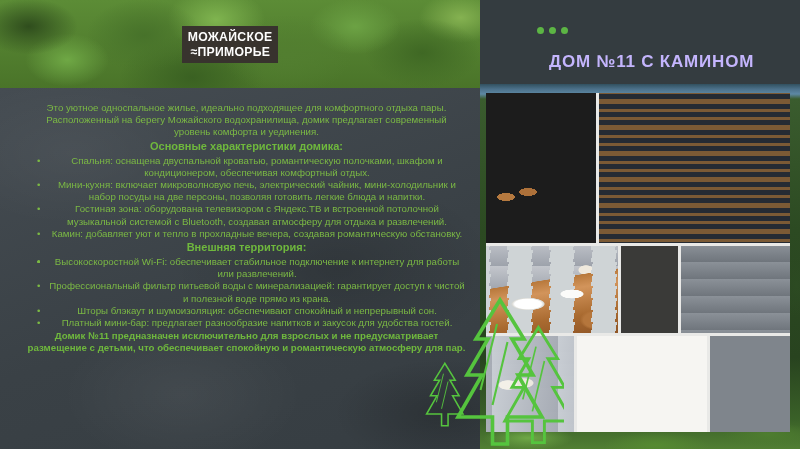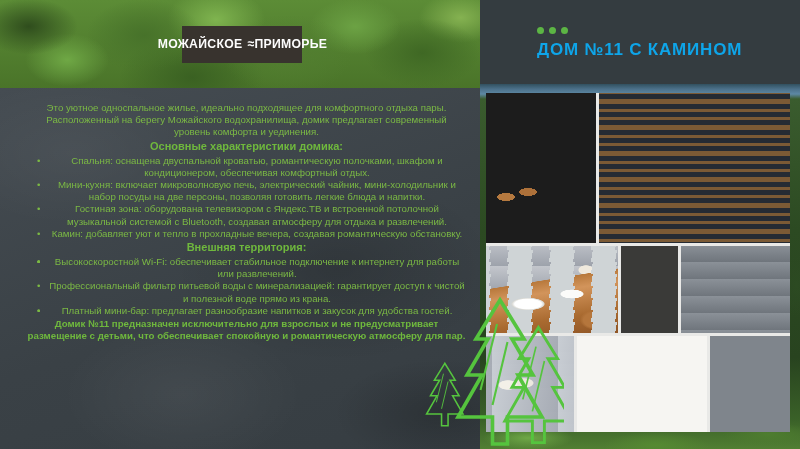--- a/index.html
+++ b/index.html
@@ -12,31 +12,31 @@
       radial-gradient(70px 40px at 6% 30%,#2f4d1d 0%,rgba(0,0,0,0) 70%),
       radial-gradient(60px 38px at 14% 68%,#6fa845 0%,rgba(0,0,0,0) 70%),
       radial-gradient(80px 50px at 30% 40%,#47722a 0%,rgba(0,0,0,0) 72%),
       radial-gradient(70px 45px at 45% 22%,#7fb44f 0%,rgba(0,0,0,0) 70%),
       radial-gradient(90px 55px at 60% 62%,#527e30 0%,rgba(0,0,0,0) 72%),
       radial-gradient(65px 40px at 74% 30%,#6ca244 0%,rgba(0,0,0,0) 70%),
       radial-gradient(80px 48px at 88% 60%,#3f6824 0%,rgba(0,0,0,0) 72%),
       radial-gradient(100px 60px at 40% 88%,#3a6122 0%,rgba(0,0,0,0) 72%),
       radial-gradient(60px 36px at 96% 20%,#85b251 0%,rgba(0,0,0,0) 70%),
       linear-gradient(180deg,#5c8c36,#4a7429);}
-  .logo-badge{position:absolute;left:182px;top:26px;width:120px;height:37px;
-    background:#38332e;color:#fdfdfd;display:flex;flex-direction:row;
+  .logo-badge{position:absolute;left:182px;top:26px;width:96px;height:37px;
+    background:#38332e;color:#fdfdfd;display:flex;flex-direction:column;
     align-items:center;justify-content:center;line-height:1.08;
     font-weight:700;font-size:13px;letter-spacing:.3px;white-space:nowrap;}
   .logo-badge span{display:block;transform:scaleX(.94);}
 
   
   .header-band{position:absolute;left:480px;top:0;width:320px;height:84px;background:#343c40;}
   .accent-dots{position:absolute;left:57px;top:27px;display:flex;gap:5px;}
   .accent-dots i{width:7px;height:7px;border-radius:50%;background:#5cb544;display:block;}
-  .page-title{position:absolute;left:57px;top:40px;margin:0;color:#0ea5e9;
+  .page-title{position:absolute;left:57px;top:40px;margin:12px;color:#c4b5fd;
     font-size:17px;font-weight:700;letter-spacing:.8px;white-space:nowrap;}
 
   
   .landscape-backdrop{position:absolute;left:480px;top:84px;width:320px;height:365px;
     background:
       radial-gradient(60px 16px at 15% 97%,#6fa847 0%,rgba(0,0,0,0) 75%),
       radial-gradient(70px 18px at 55% 99%,#558a31 0%,rgba(0,0,0,0) 75%),
       radial-gradient(60px 16px at 90% 96%,#4e7d2f 0%,rgba(0,0,0,0) 75%),
       radial-gradient(20px 40px at 99% 55%,#2c4a22 0%,rgba(0,0,0,0) 80%),
       linear-gradient(180deg,#31505f 0px,#4b7089 5px,#5d88a4 10px,#3a5c2e 15px,
@@ -234,21 +234,21 @@
       <div class="section-title">Внешняя территория:</div>
       <ul class="feature-list">
         <li><span class="bullet">•</span></li>
         <li><span class="bullet">•</span></li>
       </ul>
 
       <ul class="feature-list">
         <li><span class="bullet">•</span></li>
         <li><span class="bullet">•</span><span>Высокоскоростной Wi-Fi: обеспечивает стабильное подключение к интернету для работы или развлечений.</span></li>
         <li><span class="bullet">•</span><span>Профессиональный фильтр питьевой воды с минерализацией: гарантирует доступ к чистой и полезной воде прямо из крана.</span></li>
-        <li><span class="bullet">•</span></li>
+        <li><span class="bullet">•</span><span>Шторы блэкаут и шумоизоляция: обеспечивают спокойный и непрерывный сон.</span></li>
         <li><span class="bullet">•</span><span>Платный мини-бар: предлагает разнообразие напитков и закусок для удобства гостей.</span></li>
       </ul>
 
       <p class="footer-note">Домик №11 предназначен исключительно для взрослых и не предусматривает размещение с детьми, что обеспечивает спокойную и романтическую атмосферу для пар.</p>
     </div>
   </div>
 
   <svg class="fir-trees" viewBox="0 0 140 157" xmlns="http://www.w3.org/2000/svg">
     <defs>
       <g id="fir" fill="none" stroke="#55c43e" stroke-width="2.4" stroke-linejoin="miter">

